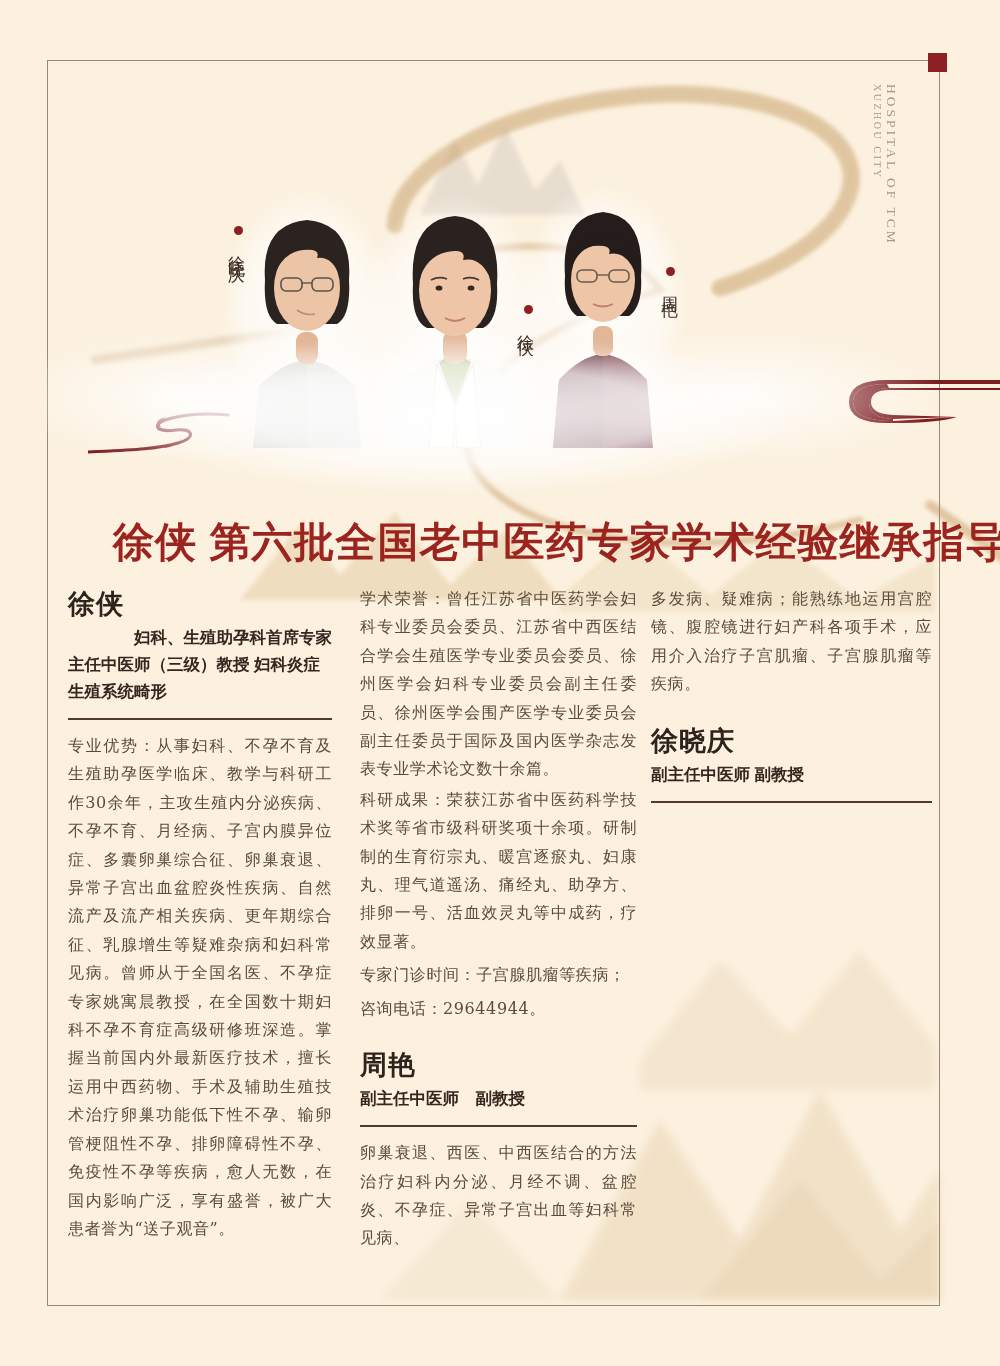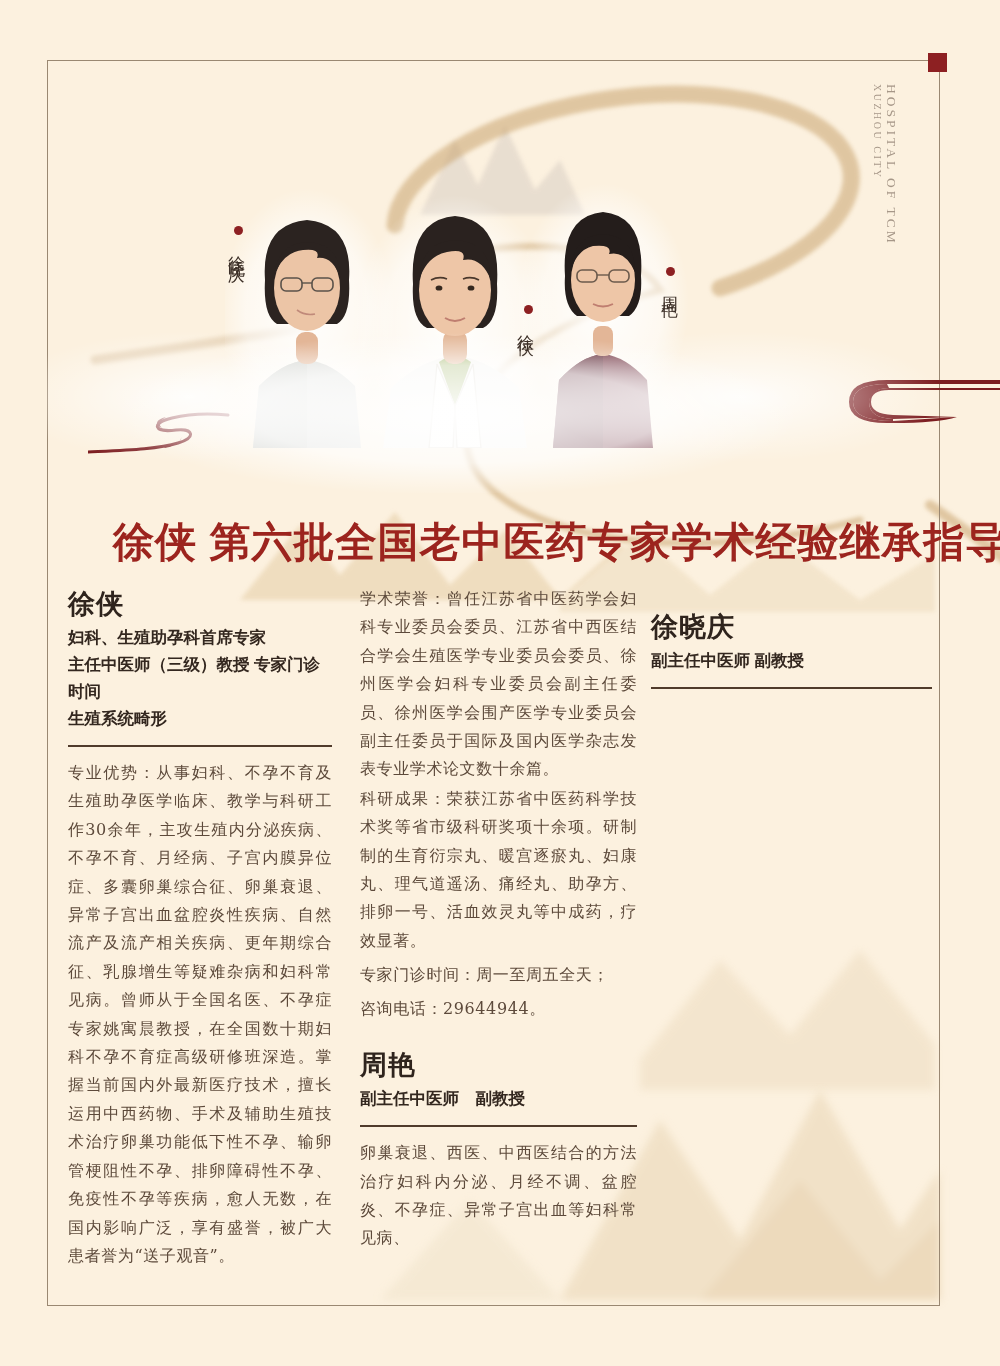--- a/index.html
+++ b/index.html
@@ -185,35 +185,36 @@
     <g fill="none" stroke="#9c241e" stroke-width="4">
       <path d="M28,4 H6 V20 H28 V11 H15 V16"></path>
       <path d="M28,26 H6 V42 H28 V33 H15 V38"></path>
     </g>
   </svg>
   <h1>徐侠 第六批全国老中医药专家学术经验继承指导老师</h1>
 </div>
 
 <div id="col-left" class="abs col">
   <h2 class="doc-name">徐侠</h2>
-  <p class="doc-title" style="margin-top:4px;">妇科、生殖助孕科首席专家</p>
-  <p class="doc-title">主任中医师（三级）教授 专家门诊时间</p>
+  <p class="doc-title" style="margin-top:4px;text-align:right;">妇科、生殖助孕科首席专家</p>
+  <p class="doc-title">主任中医师（三级）教授 妇科炎症</p>
   <p class="doc-title">生殖系统畸形</p>
   <hr class="rule">
   <p class="body-par">专业优势：从事妇科、不孕不育及生殖助孕医学临床、教学与科研工作30余年，主攻生殖内分泌疾病、不孕不育、月经病、子宫内膜异位症、多囊卵巢综合征、卵巢衰退、异常子宫出血盆腔炎性疾病、自然流产及流产相关疾病、更年期综合征、乳腺增生等疑难杂病和妇科常见病。曾师从于全国名医、不孕症专家姚寓晨教授，在全国数十期妇科不孕不育症高级研修班深造。掌握当前国内外最新医疗技术，擅长运用中西药物、手术及辅助生殖技术治疗卵巢功能低下性不孕、输卵管梗阻性不孕、排卵障碍性不孕、免疫性不孕等疾病，愈人无数，在国内影响广泛，享有盛誉，被广大患者誉为“送子观音”。</p>
 </div>
 
 <div id="col-mid" class="abs col">
   <p class="body-par" style="margin-top:0;">学术荣誉：曾任江苏省中医药学会妇科专业委员会委员、江苏省中西医结合学会生殖医学专业委员会委员、徐州医学会妇科专业委员会副主任委员、徐州医学会围产医学专业委员会副主任委员于国际及国内医学杂志发表专业学术论文数十余篇。</p>
-  <p class="body-par" style="margin-top:2px;font-family:Liberation Mono, monospace;">科研成果：荣获江苏省中医药科学技术奖等省市级科研奖项十余项。研制制的生育衍宗丸、暖宫逐瘀丸、妇康丸、理气道遥汤、痛经丸、助孕方、排卵一号、活血效灵丸等中成药，疗效显著。</p>
-  <p class="body-line">专家门诊时间：周一至周五全天；</p>
+  <p class="body-par" style="margin-top:2px;">科研成果：荣获江苏省中医药科学技术奖等省市级科研奖项十余项。研制制的生育衍宗丸、暖宫逐瘀丸、妇康丸、理气道遥汤、痛经丸、助孕方、排卵一号、活血效灵丸等中成药，疗效显著。</p>
+  <p class="body-line">专家门诊时间：子宫腺肌瘤等疾病；</p>
   <p class="body-line">咨询电话：29644944。</p>
   <h2 class="doc-name gap-section">周艳</h2>
   <p class="doc-title" style="margin-top:4px;">副主任中医师　副教授</p>
   <hr class="rule">
   <p class="body-par">卵巢衰退、西医、中西医结合的方法治疗妇科内分泌、月经不调、盆腔炎、不孕症、异常子宫出血等妇科常见病、</p>
 </div>
 
 <div id="col-right" class="abs col">
+  <p class="body-par" style="margin-top:0;">多发病、疑难病；能熟练地运用宫腔镜、腹腔镜进行妇产科各项手术，应用介入治疗子宫肌瘤、子宫腺肌瘤等疾病。</p>
   <h2 class="doc-name gap-section">徐晓庆</h2>
   <p class="doc-title" style="margin-top:4px;">副主任中医师 副教授</p>
   <hr class="rule">
 </div>
 
 </body></html>

